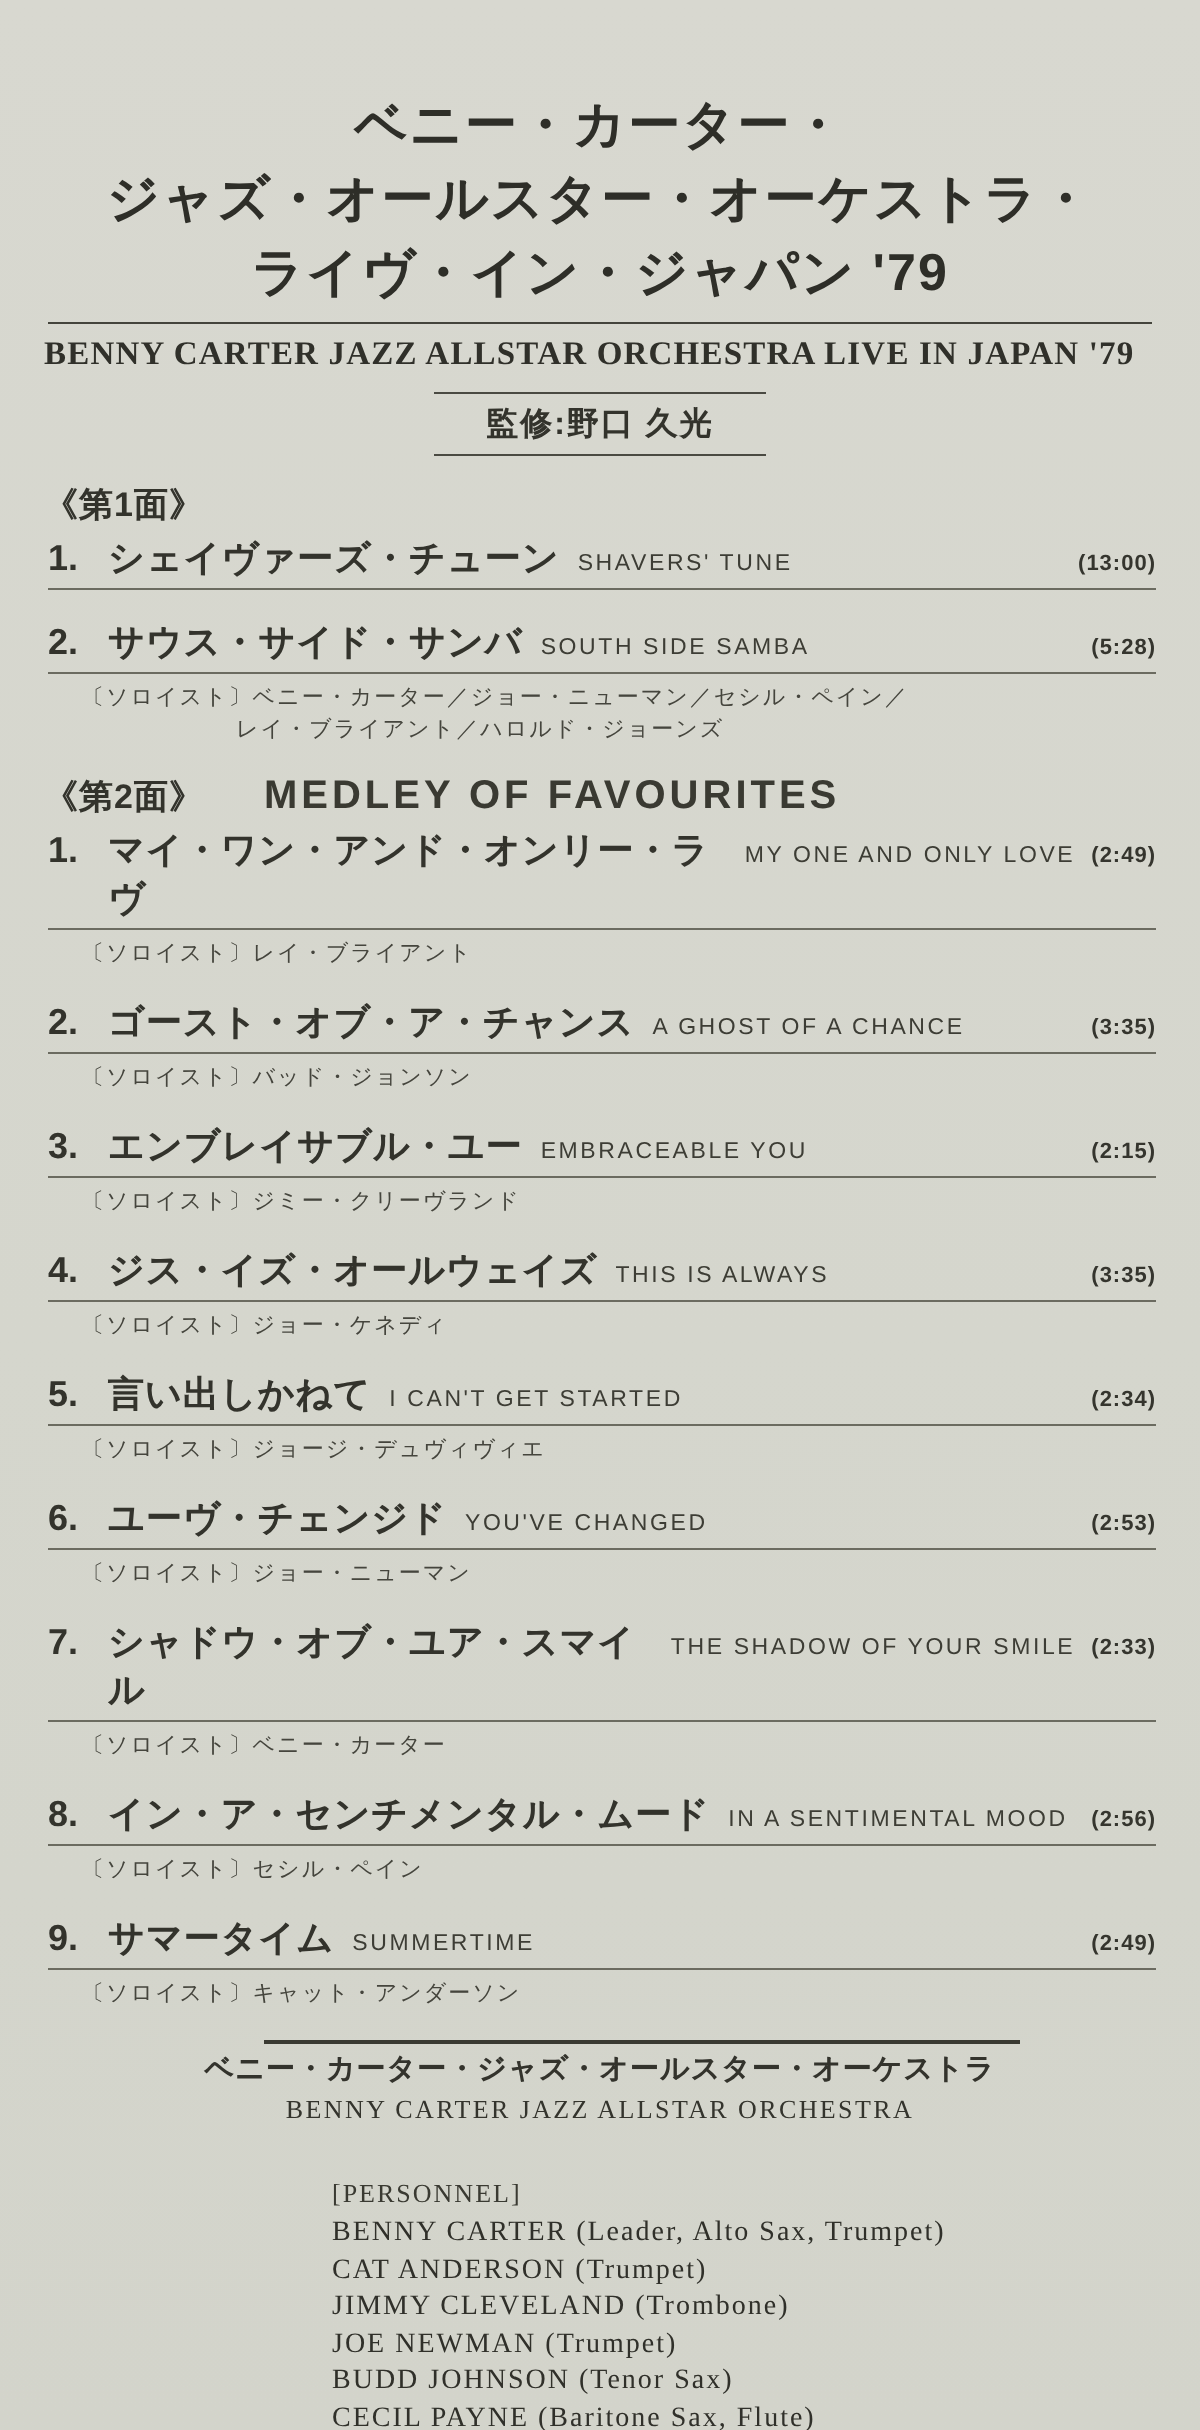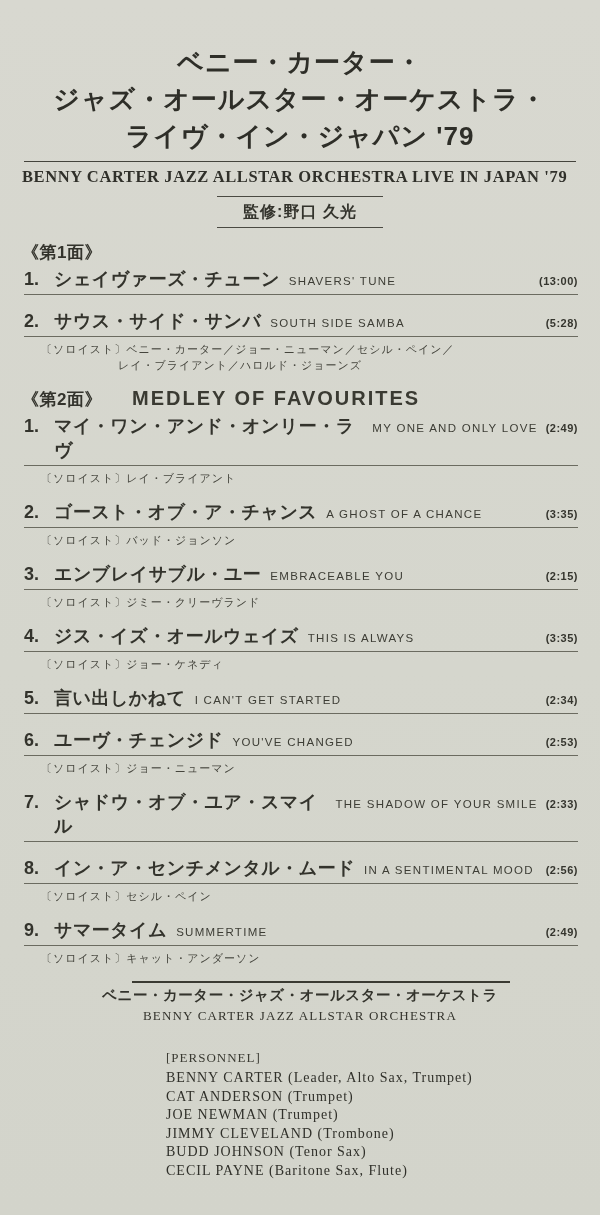--- a/index.html
+++ b/index.html
@@ -230,38 +230,44 @@
           <div class="soloist-line"><span class="soloist-label">〔ソロイスト〕</span><span class="soloist-names">ジョー・ケネディ</span></div>
         </div>
       </div>
       <div class="track">
         <div class="track-title-line">
           <span class="track-num">5.</span>
           <span class="track-jp">言い出しかねて</span>
           <span class="track-en">I CAN'T GET STARTED</span>
           <span class="track-time">(2:34)</span>
         </div>
+        <div class="soloists">
+          <div class="soloist-line"><span class="soloist-label">〔ソロイスト〕</span><span class="soloist-names">ジョージ・デュヴィヴィエ</span></div>
+        </div>
       </div>
       <div class="track">
         <div class="track-title-line">
           <span class="track-num">6.</span>
           <span class="track-jp">ユーヴ・チェンジド</span>
           <span class="track-en">YOU'VE CHANGED</span>
           <span class="track-time">(2:53)</span>
         </div>
         <div class="soloists">
           <div class="soloist-line"><span class="soloist-label">〔ソロイスト〕</span><span class="soloist-names">ジョー・ニューマン</span></div>
         </div>
       </div>
       <div class="track">
         <div class="track-title-line">
           <span class="track-num">7.</span>
           <span class="track-jp">シャドウ・オブ・ユア・スマイル</span>
           <span class="track-en">THE SHADOW OF YOUR SMILE</span>
           <span class="track-time">(2:33)</span>
+        </div>
+        <div class="soloists">
+          <div class="soloist-line"><span class="soloist-label">〔ソロイスト〕</span><span class="soloist-names">ベニー・カーター</span></div>
         </div>
       </div>
       <div class="track">
         <div class="track-title-line">
           <span class="track-num">8.</span>
           <span class="track-jp">イン・ア・センチメンタル・ムード</span>
           <span class="track-en">IN A SENTIMENTAL MOOD</span>
           <span class="track-time">(2:56)</span>
         </div>
         <div class="soloists">
@@ -285,20 +291,20 @@
 
   <div class="orch-jp">ベニー・カーター・ジャズ・オールスター・オーケストラ</div>
 
   <div class="orch-en">BENNY CARTER JAZZ ALLSTAR ORCHESTRA</div>
 
   <div class="personnel-block">
     <div class="personnel-label">[PERSONNEL]</div>
     <div id="personnel-list">
         <div class="personnel-item">BENNY CARTER (Leader, Alto Sax, Trumpet)</div>
         <div class="personnel-item">CAT ANDERSON (Trumpet)</div>
+        <div class="personnel-item">JIMMY CLEVELAND (Trombone)</div>
         <div class="personnel-item">JOE NEWMAN (Trumpet)</div>
-        <div class="personnel-item">JIMMY CLEVELAND (Trombone)</div>
         <div class="personnel-item">BUDD JOHNSON (Tenor Sax)</div>
         <div class="personnel-item">CECIL PAYNE (Baritone Sax, Flute)</div>
       </div>
   </div>
 
 </div>
 
 </body></html>

